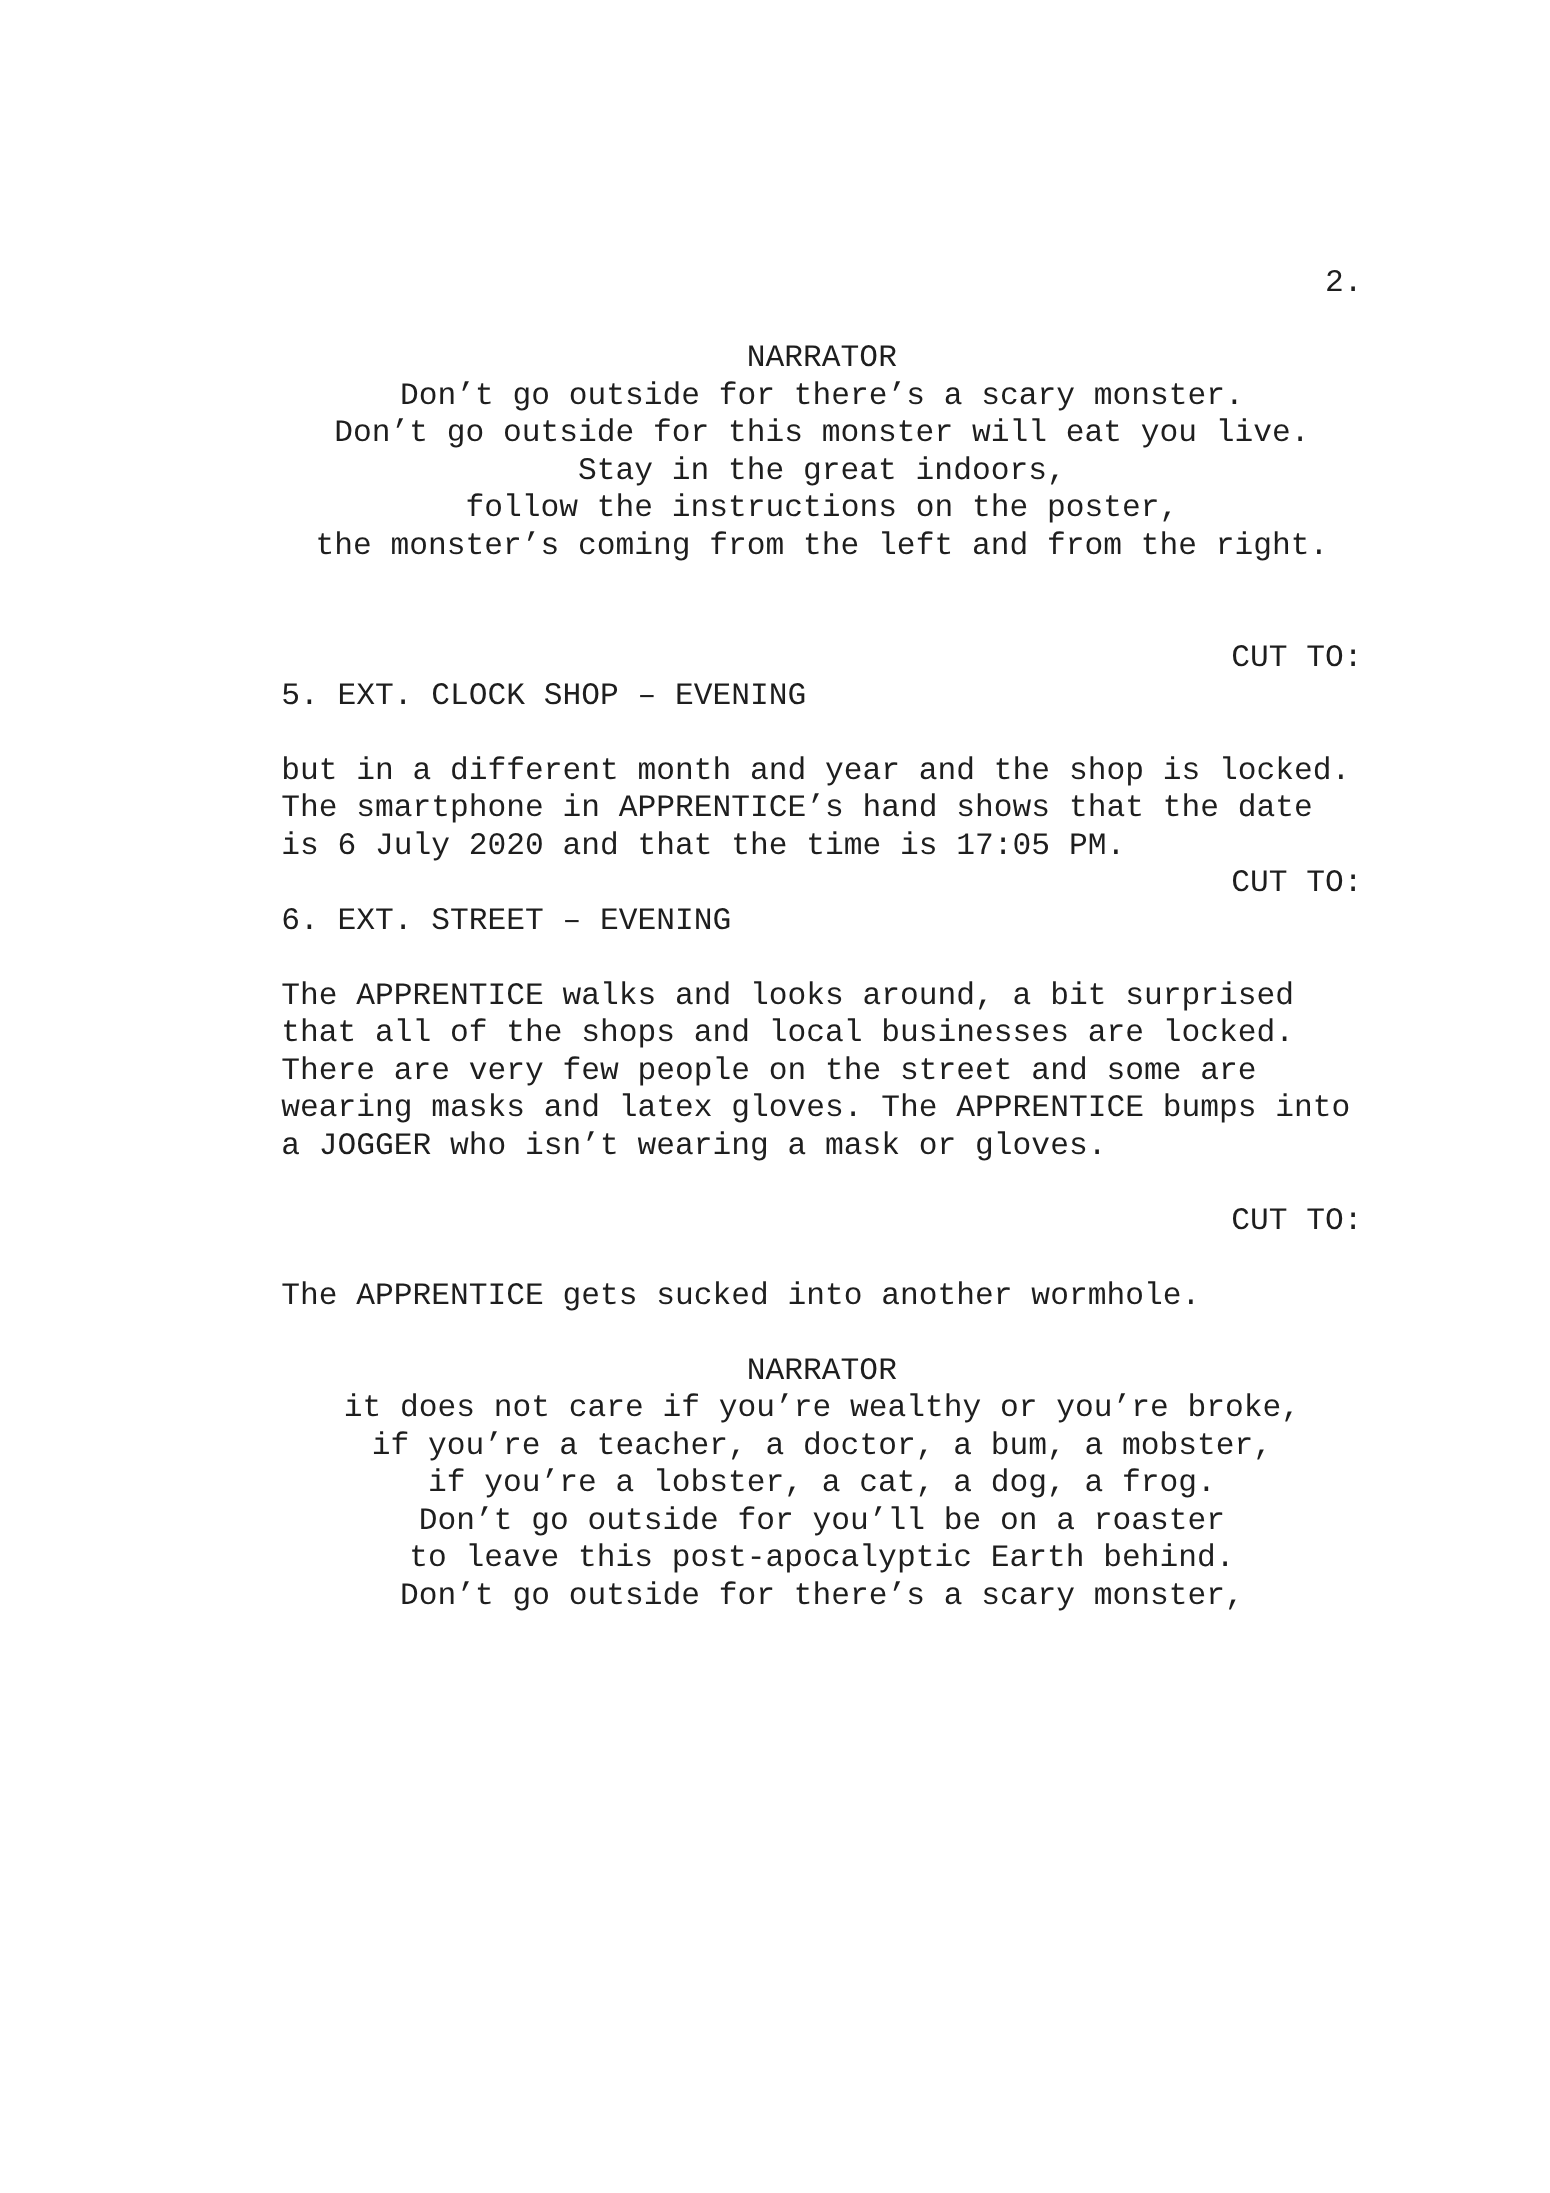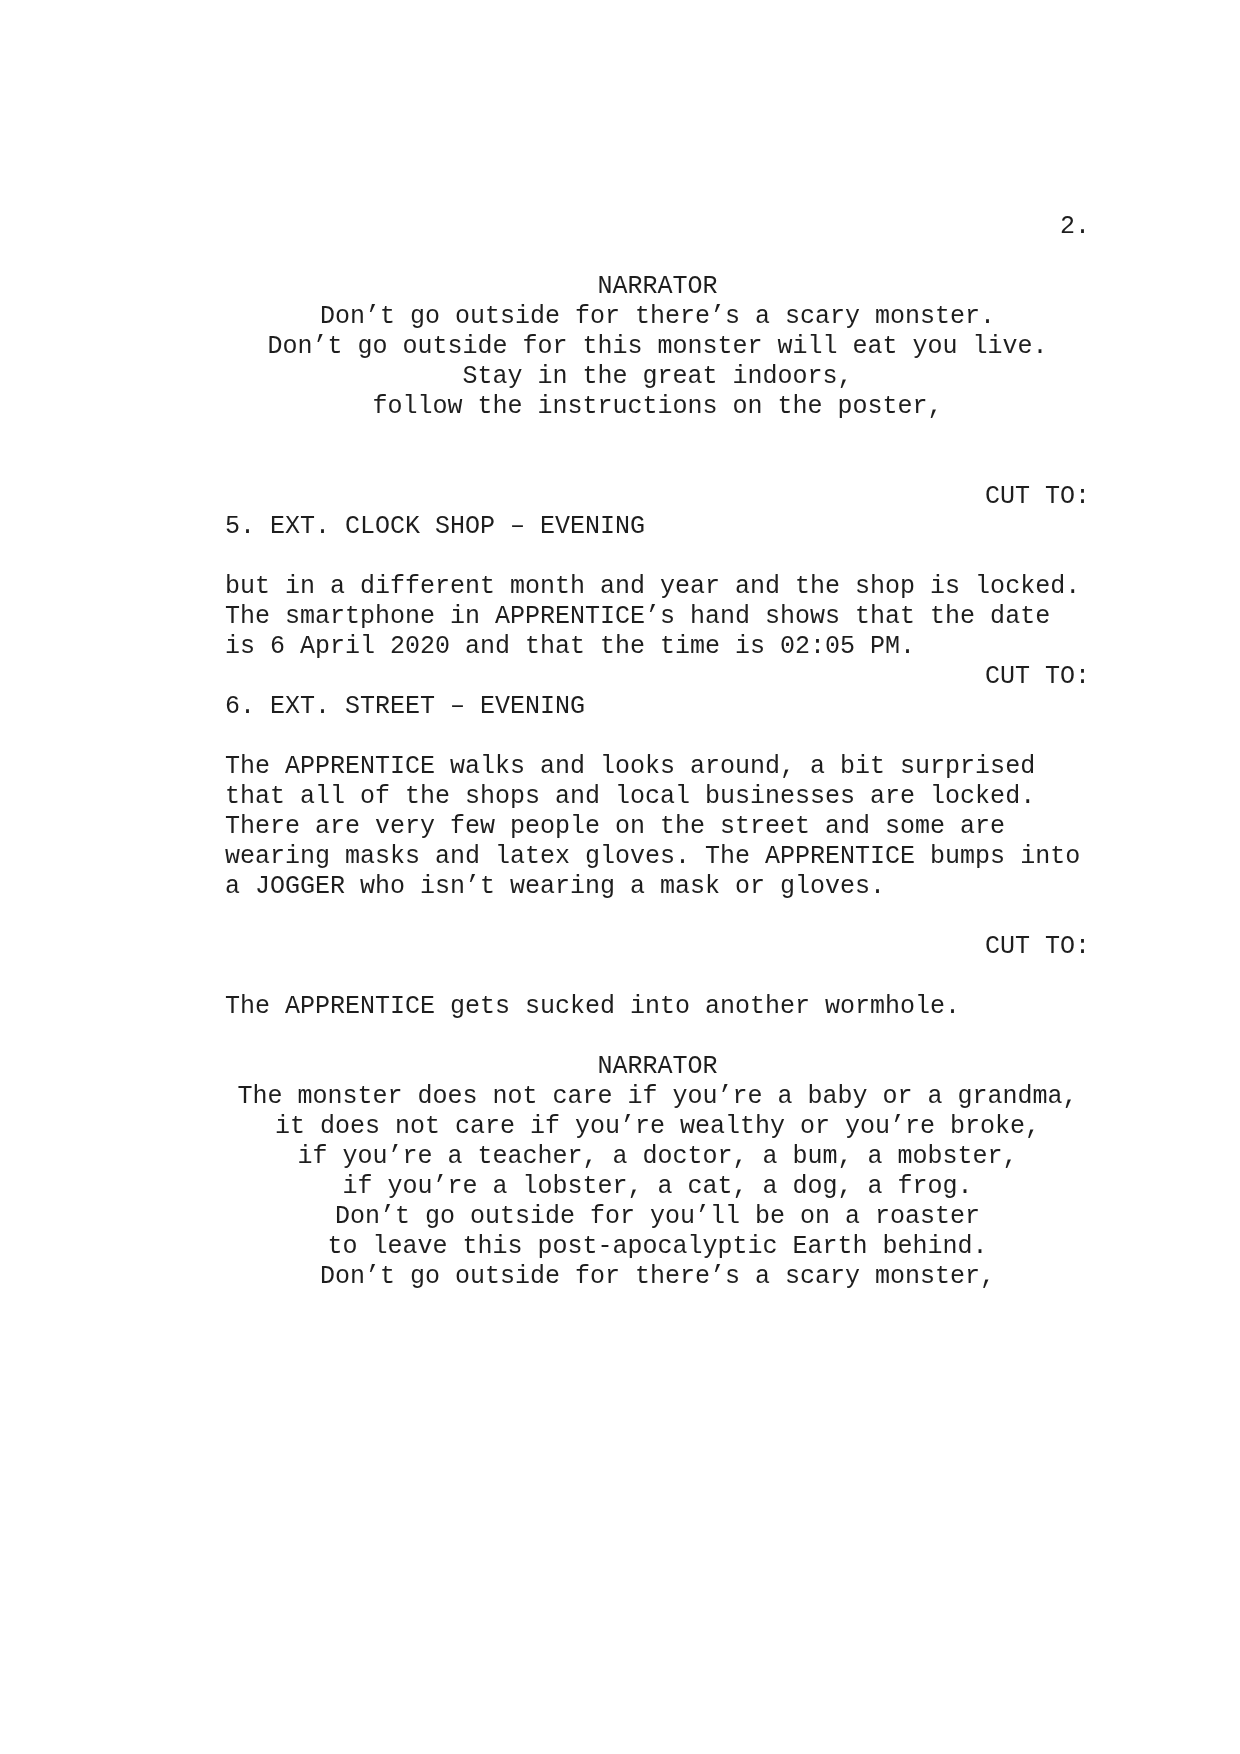--- a/index.html
+++ b/index.html
@@ -49,29 +49,30 @@
   <div class="content">
 
     <div class="line right">2.</div>
 
     <section class="mt1">
       <div class="line center">NARRATOR</div>
       <div class="line center">Don’t go outside for there’s a scary monster.</div>
       <div class="line center">Don’t go outside for this monster will eat you live.</div>
       <div class="line center">Stay in the great indoors,</div>
       <div class="line center">follow the instructions on the poster,</div>
+      <div class="line center">the monster’s coming from the left and from the right.</div>
     </section>
 
     <div class="line right mt2">CUT TO:</div>
 
     <h2 class="heading">5. EXT. CLOCK SHOP – EVENING</h2>
     <section class="mt1">
       <div class="line">but in a different month and year and the shop is locked.</div>
       <div class="line">The smartphone in APPRENTICE’s hand shows that the date</div>
-      <div class="line">is 6 April 2020 and that the time is 02:05 PM.</div>
+      <div class="line">is 6 July 2020 and that the time is 17:05 PM.</div>
     </section>
 
     <div class="line right">CUT TO:</div>
 
     <h2 class="heading">6. EXT. STREET – EVENING</h2>
     <section class="mt1">
       <div class="line">The APPRENTICE walks and looks around, a bit surprised</div>
       <div class="line">that all of the shops and local businesses are locked.</div>
       <div class="line">There are very few people on the street and some are</div>
       <div class="line">wearing masks and latex gloves. The APPRENTICE bumps into</div>
@@ -79,21 +80,20 @@
     </section>
 
     <div class="line right mt1">CUT TO:</div>
 
     <section class="mt1">
       <div class="line">The APPRENTICE gets sucked into another wormhole.</div>
     </section>
 
     <section class="mt1">
       <div class="line center">NARRATOR</div>
-      <div class="line center">The monster does not care if you’re a baby or a grandma,</div>
       <div class="line center">it does not care if you’re wealthy or you’re broke,</div>
       <div class="line center">if you’re a teacher, a doctor, a bum, a mobster,</div>
       <div class="line center">if you’re a lobster, a cat, a dog, a frog.</div>
       <div class="line center">Don’t go outside for you’ll be on a roaster</div>
       <div class="line center">to leave this post-apocalyptic Earth behind.</div>
       <div class="line center">Don’t go outside for there’s a scary monster,</div>
     </section>
 
   </div>
 </div>

